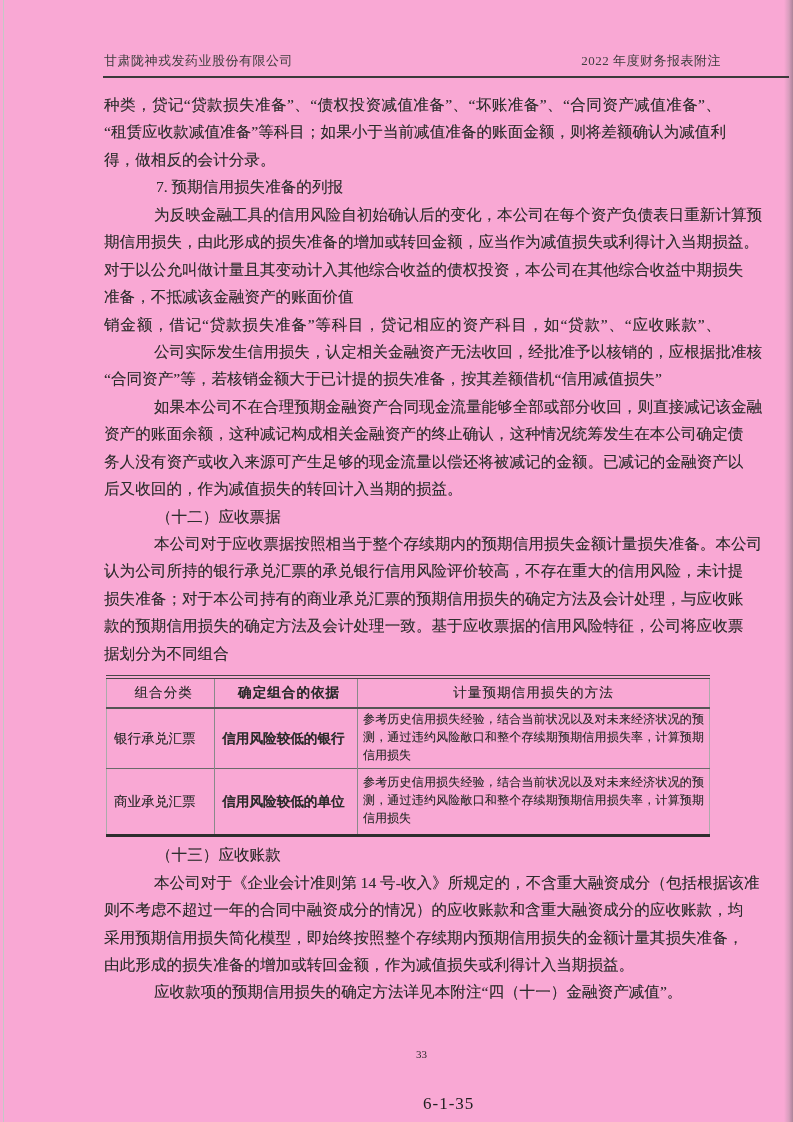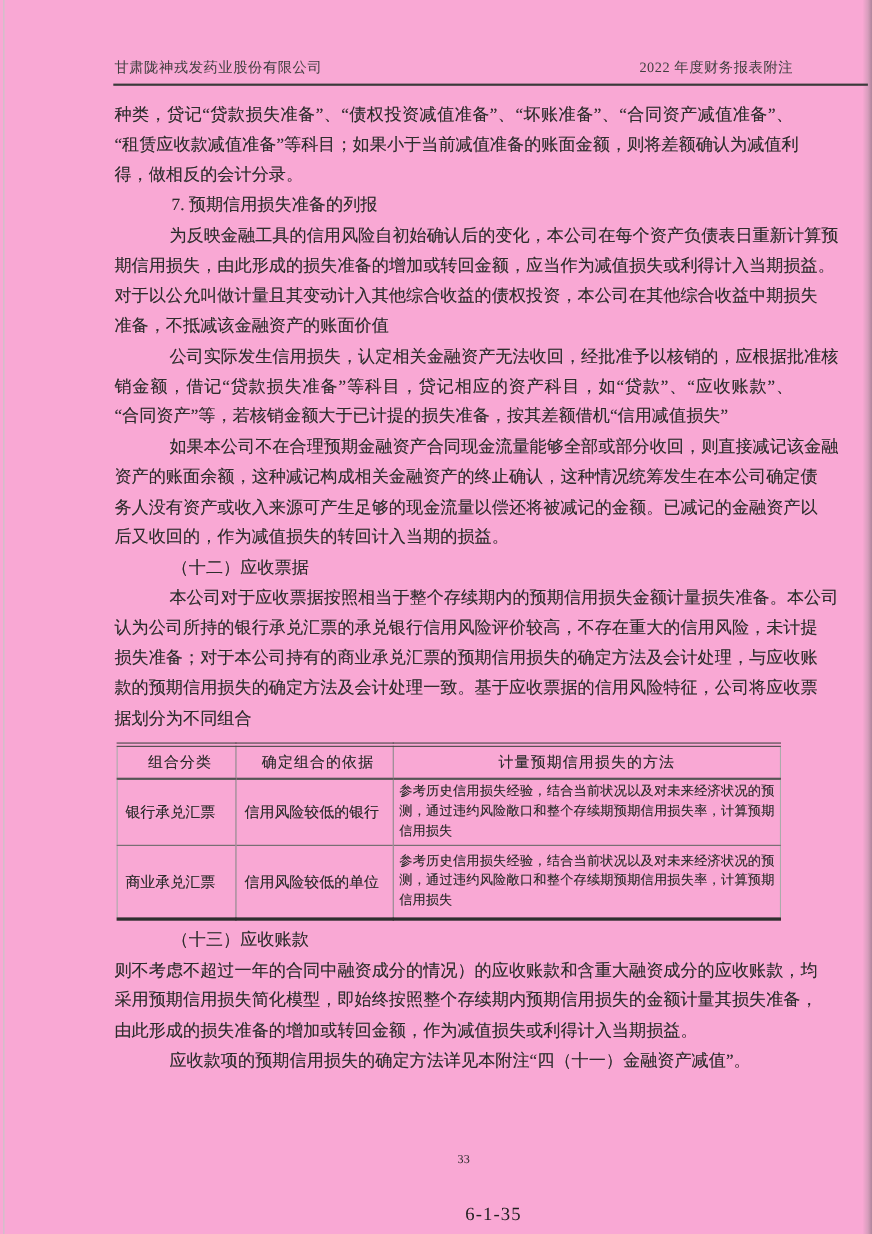--- a/index.html
+++ b/index.html
@@ -56,21 +56,21 @@
     font-size:13.6px; color:#2b2b2b;
   }
   th {
     font-weight:normal; text-align:center;
     height:26px; border-bottom:2px solid #555;
     letter-spacing:1px;
   }
   td { border-top:1.5px solid #6a6a6a; vertical-align:middle; }
   th + th, td + td { border-left:1px solid #8a8a8a; }
   .c1 { width:103px; padding-left:7px; }
-  .c2 { width:139px; padding-left:7px; }
+  .c2 { width:139px; padding-left:7px;font-weight:bold; }
   .c3 {
     width:355px; padding:2px 5px 3px 5px;
     text-align:justify; line-height:17.8px; font-size:12px;
   }
   tr.r1 td { height:54px; }
   tr.r2 td { height:60px; }
   
   .pgnum {
     position:absolute; left:416px; top:1048px;
     font-size:11px; color:#2a2a2a;
@@ -101,22 +101,22 @@
     <div class="ln end">得，做相反的会计分录。</div>
 
     <div class="ln hd">7. 预期信用损失准备的列报</div>
 
     <div class="ln ind">为反映金融工具的信用风险自初始确认后的变化，本公司在每个资产负债表日重新计算预</div>
     <div class="ln">期信用损失，由此形成的损失准备的增加或转回金额，应当作为减值损失或利得计入当期损益。</div>
     <div class="ln">对于以公允叫做计量且其变动计入其他综合收益的债权投资，本公司在其他综合收益中期损失</div>
     <div class="ln end">准备，不抵减该金融资产的账面价值</div>
 
 
+    <div class="ln">销金额，借记“贷款损失准备”等科目，贷记相应的资产科目，如“贷款”、“应收账款”、</div>
     <div class="ln ind">公司实际发生信用损失，认定相关金融资产无法收回，经批准予以核销的，应根据批准核</div>
-    <div class="ln">销金额，借记“贷款损失准备”等科目，贷记相应的资产科目，如“贷款”、“应收账款”、</div>
     <div class="ln end">“合同资产”等，若核销金额大于已计提的损失准备，按其差额借机“信用减值损失”</div>
 
     <div class="ln ind">如果本公司不在合理预期金融资产合同现金流量能够全部或部分收回，则直接减记该金融</div>
     <div class="ln">资产的账面余额，这种减记构成相关金融资产的终止确认，这种情况统筹发生在本公司确定债</div>
     <div class="ln">务人没有资产或收入来源可产生足够的现金流量以偿还将被减记的金额。已减记的金融资产以</div>
     <div class="ln end">后又收回的，作为减值损失的转回计入当期的损益。</div>
 
     <div class="ln hd">（十二）应收票据</div>
 
     <div class="ln ind">本公司对于应收票据按照相当于整个存续期内的预期信用损失金额计量损失准备。本公司</div>
@@ -144,20 +144,21 @@
             <td class="c1">商业承兑汇票</td>
             <td class="c2">信用风险较低的单位</td>
             <td class="c3">参考历史信用损失经验，结合当前状况以及对未来经济状况的预测，通过违约风险敞口和整个存续期预期信用损失率，计算预期信用损失</td>
           </tr>
         </tbody>
       </table>
     </div>
 
     <div class="ln hd" style="margin-top:4px;">（十三）应收账款</div>
 
+    <div class="ln ind">本公司对于《企业会计准则第 14 号-收入》所规定的，不含重大融资成分（包括根据该准</div>
     <div class="ln">则不考虑不超过一年的合同中融资成分的情况）的应收账款和含重大融资成分的应收账款，均</div>
     <div class="ln">采用预期信用损失简化模型，即始终按照整个存续期内预期信用损失的金额计量其损失准备，</div>
     <div class="ln end">由此形成的损失准备的增加或转回金额，作为减值损失或利得计入当期损益。</div>
 
     <div class="ln end ind">应收款项的预期信用损失的确定方法详见本附注“四（十一）金融资产减值”。</div>
 
   </div>
 
   <div class="pgnum">33</div>
   <div class="docnum">6-1-35</div>

